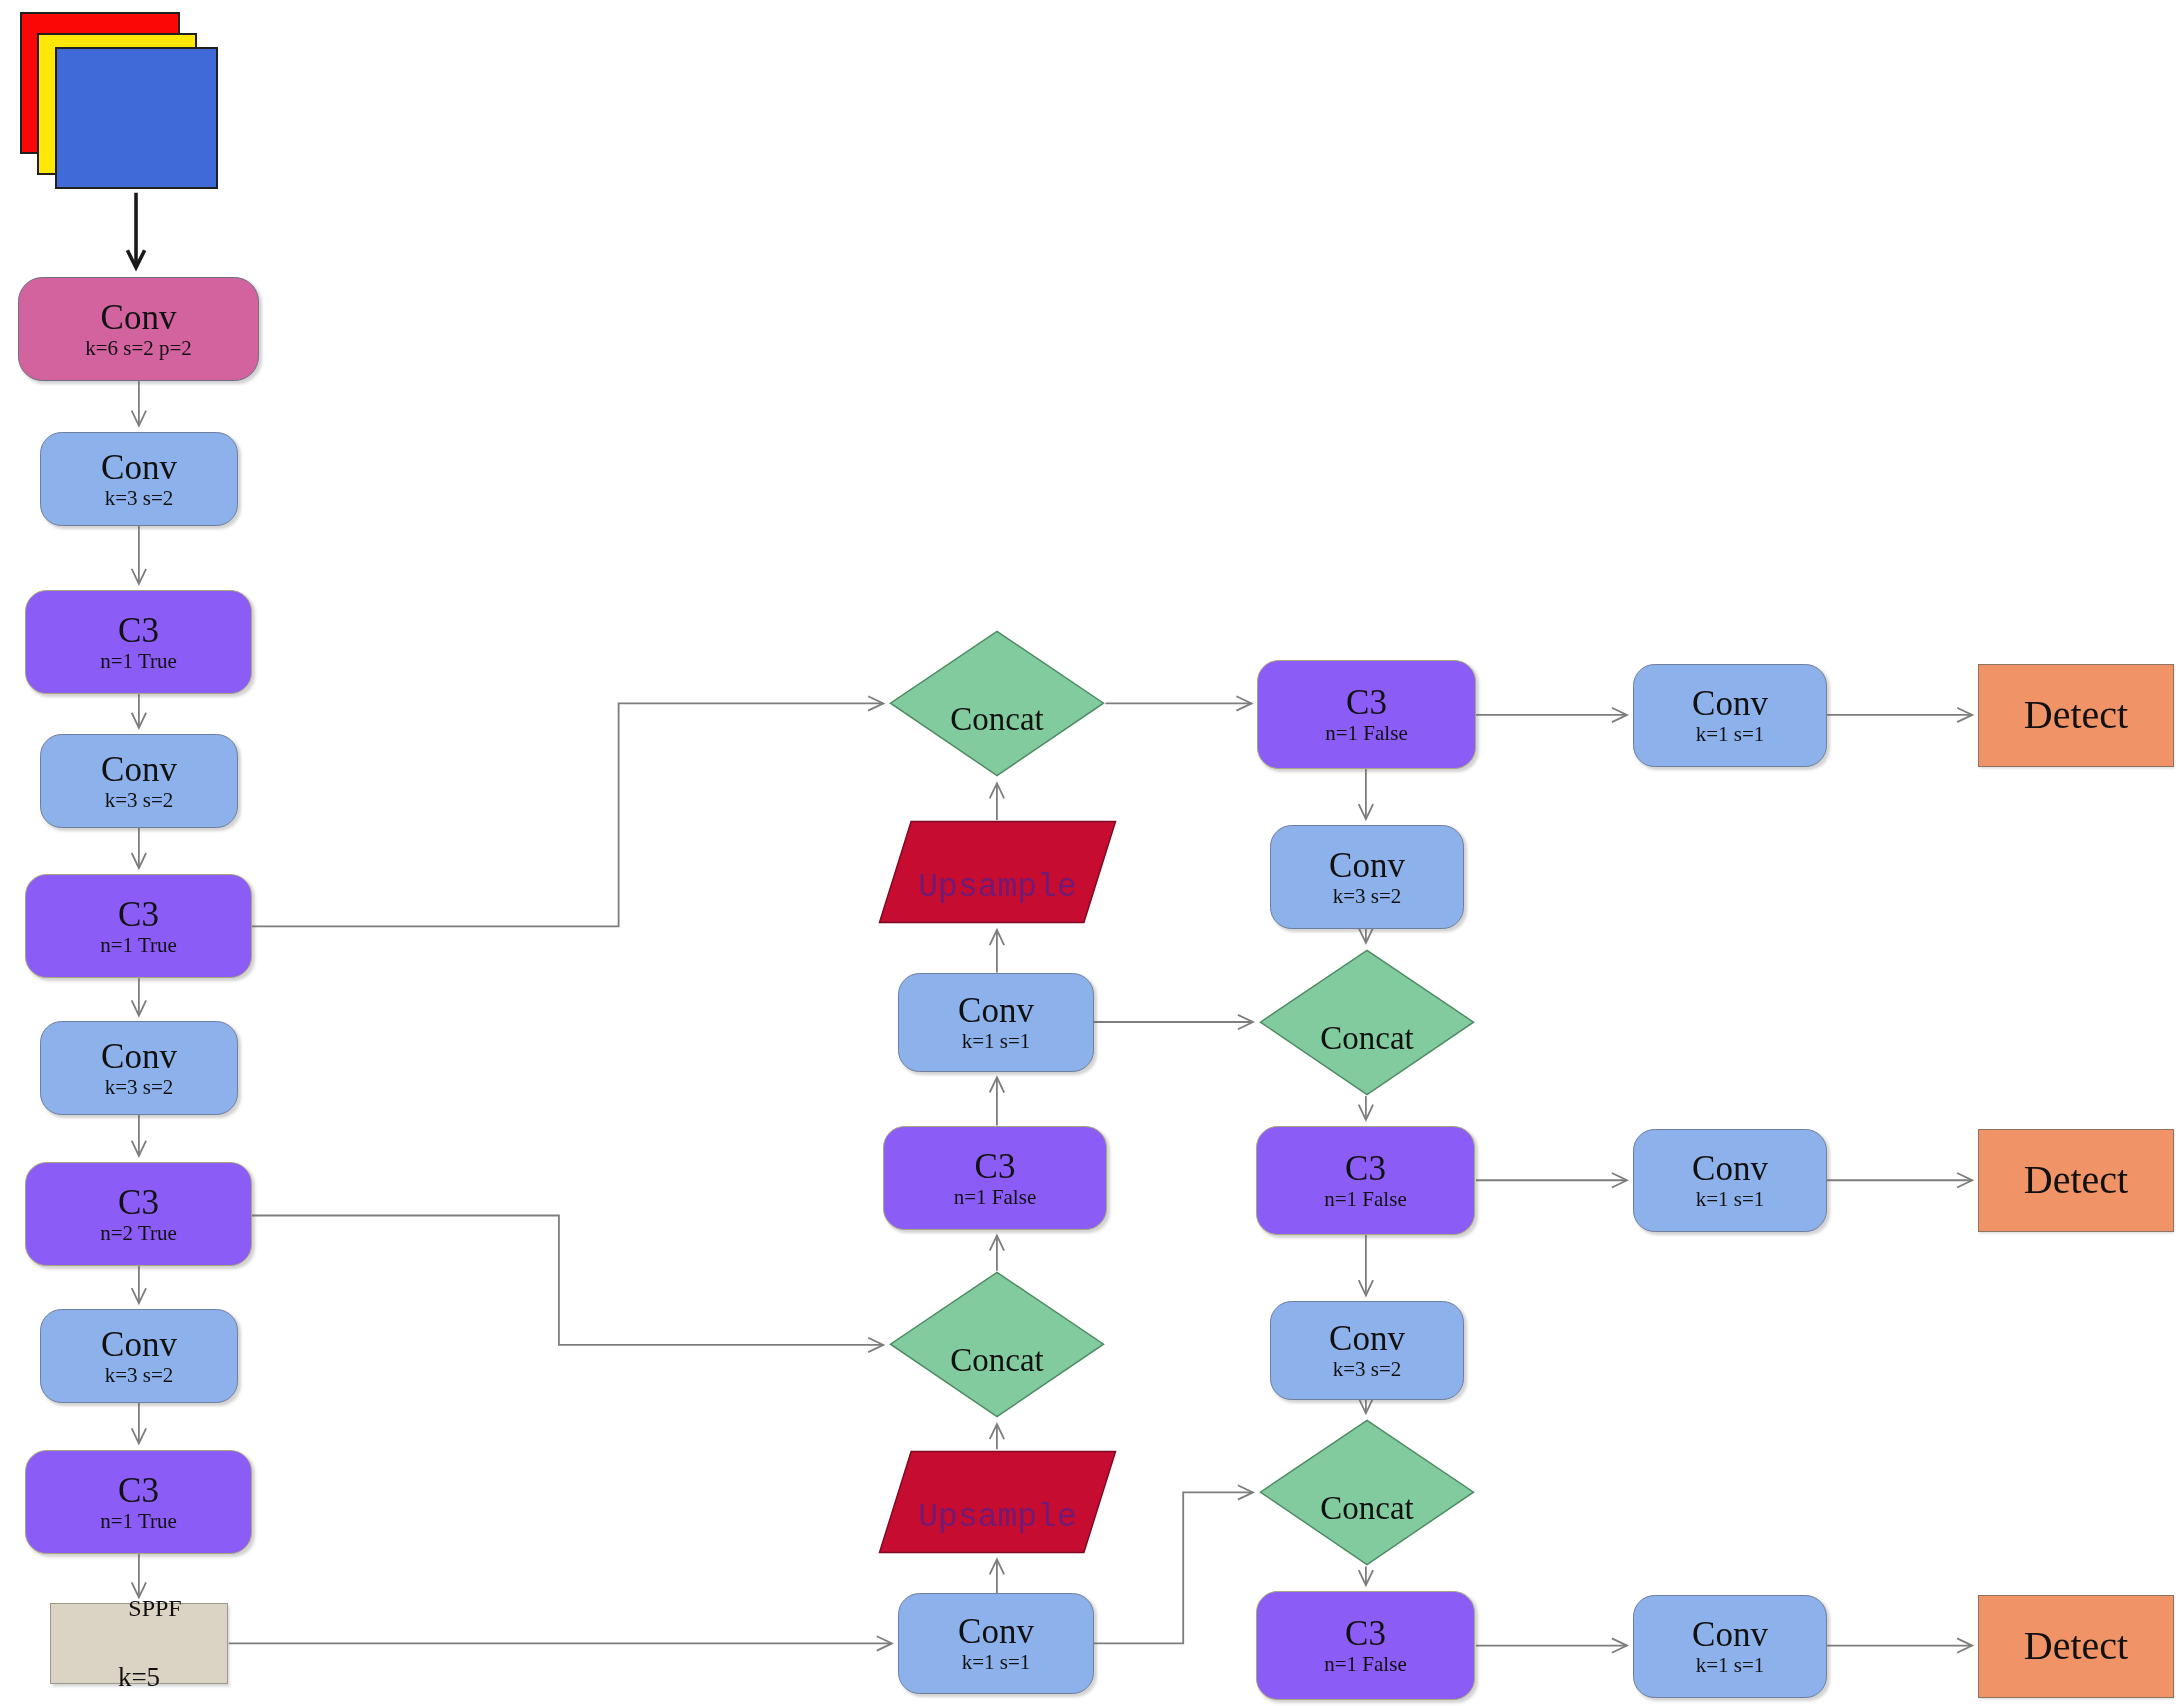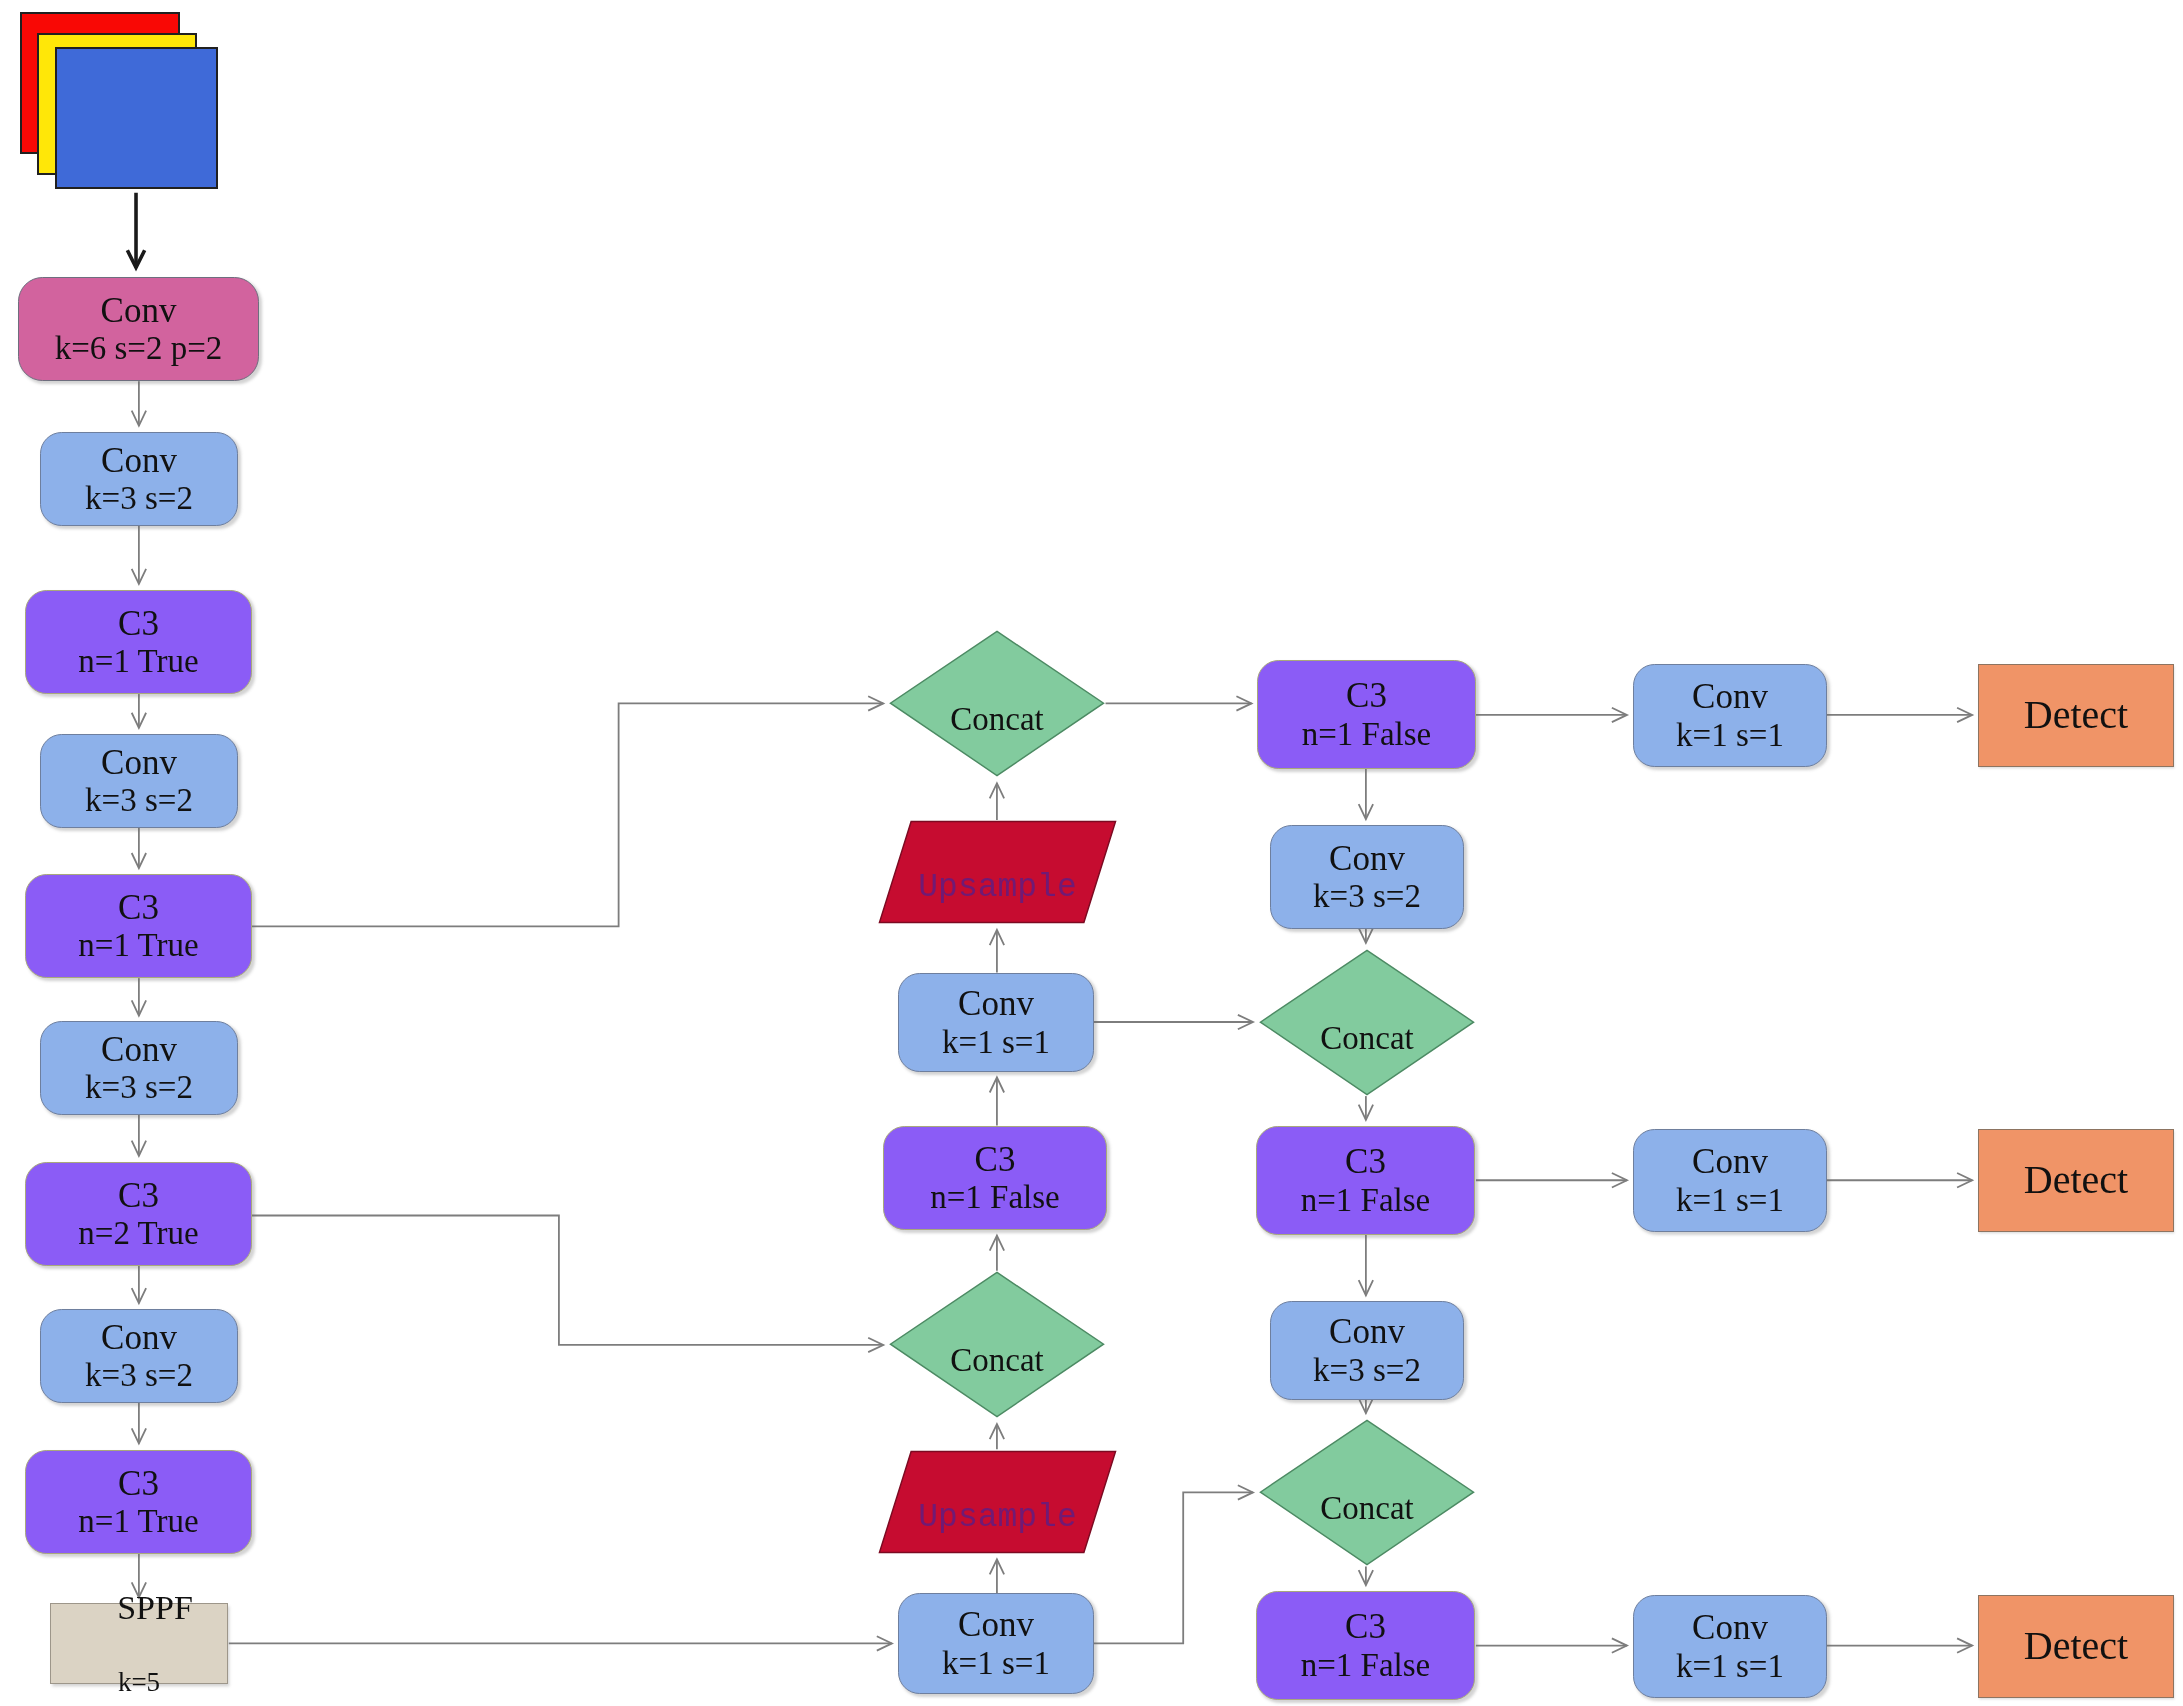--- a/index.html
+++ b/index.html
@@ -15,33 +15,33 @@
   .edges polyline{fill:none;stroke:#7d7d7d;stroke-width:2.5px;}
   .edges polyline.black{stroke:#1a1a1a;stroke-width:5px;}
 
   .node{
     position:absolute;
     display:flex;flex-direction:column;align-items:center;justify-content:center;
     text-align:center;line-height:1.12;
     box-sizing:border-box;
   }
   .t{font-size:35px;}
-  .s{font-size:33px;}
+  .s{font-size:21px;}
   .rounded{
     border:1.4px solid #6e7f9e;border-radius:21.6px;
     box-shadow:2.2px 2.9px 2.9px rgba(110,110,110,0.30);
   }
   .stem{background:#d2639e;border-color:#6e6e7e;border-radius:24.5px;}
   .conv{background:#8db1ea;}
   .c3{background:#8b5cf6;border-color:#a8a87c;}
   .sppf{
     background:#dbd3c4;border:1.4px solid #9d968a;border-radius:0;
     box-shadow:2.2px 2.9px 2.9px rgba(110,110,110,0.30);
   }
-  .sppf .t{font-size:34px;margin-left:32px;}
+  .sppf .t{font-size:24px;margin-left:32px;}
   .sppf .s{font-size:27px;margin-top:40px;}
   .detect{
     background:#f09467;border:1.4px solid #8d7461;border-radius:0;
     box-shadow:1.4px 2.2px 2.2px rgba(110,110,110,0.25);
   }
   .detect .t{font-size:40px;}
   .shape-node{background:transparent;border:none;}
   .shape-node svg{position:absolute;left:0;top:0;width:100%;height:100%;}
   .shape-node .t{position:relative;z-index:2;font-size:33px;margin-top:32px;}
   .diamond polygon{fill:#82cb9e;stroke:#4c8a63;stroke-width:2;}

